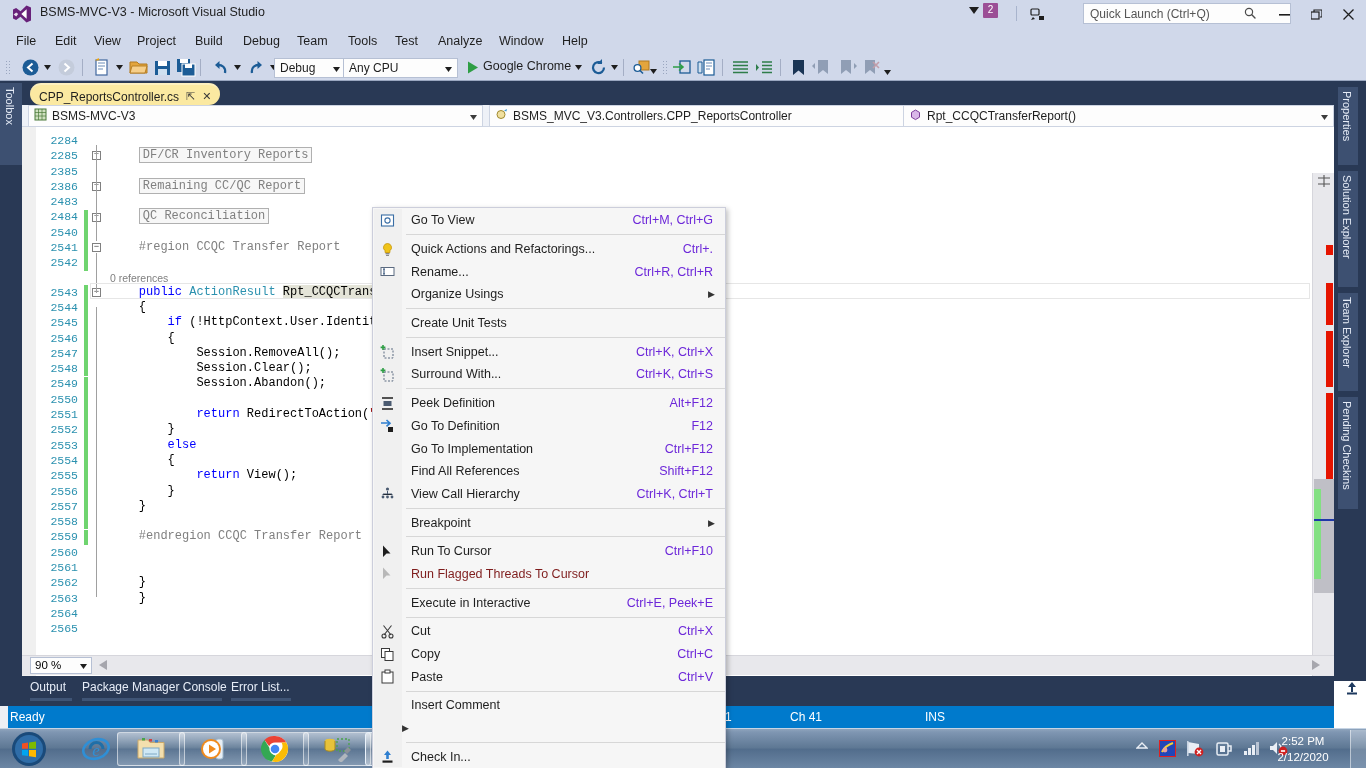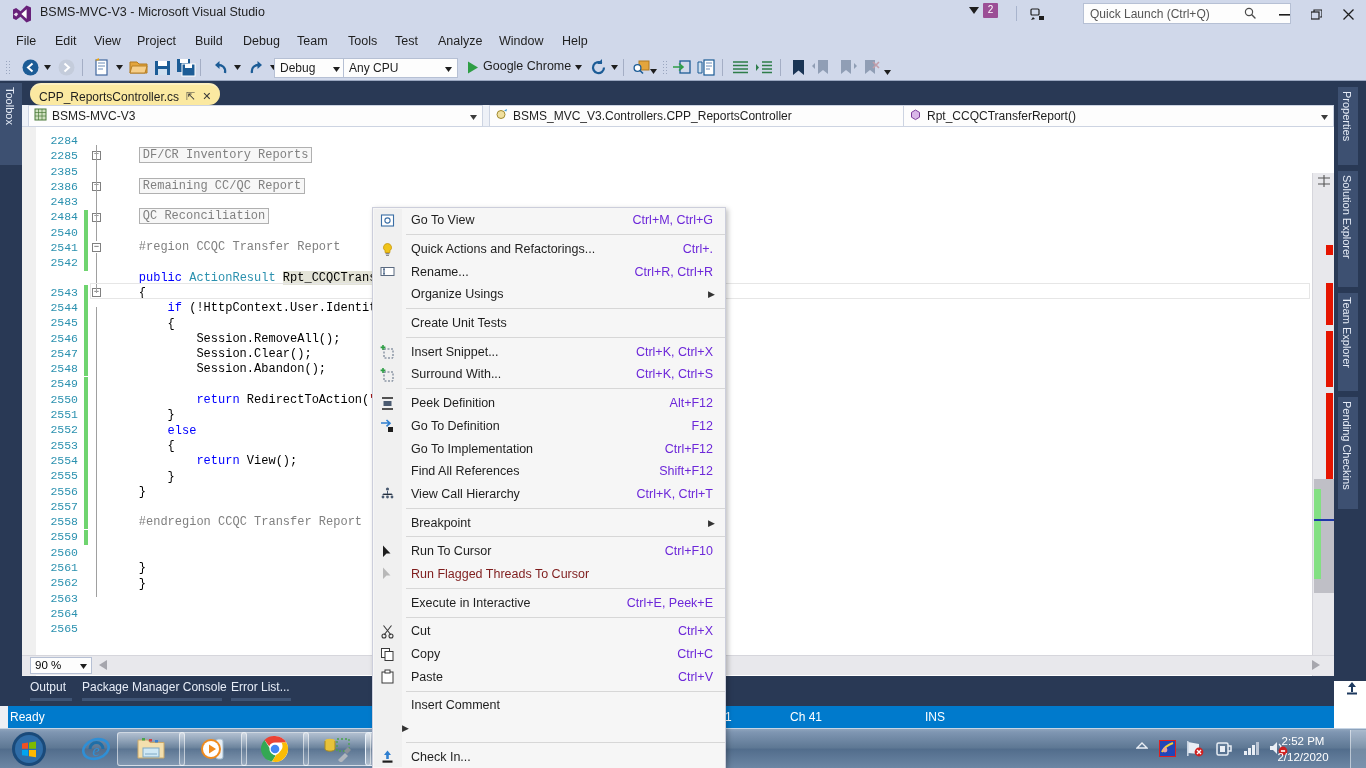--- a/index.html
+++ b/index.html
@@ -565,20 +565,21 @@
       <div class="code-lines" id="codelines" style="padding-top: 6px;">
           <div class="cl">    </div>
           <div class="cl">    <span class="collapsed">DF/CR Inventory Reports</span></div>
           <div class="cl">    </div>
           <div class="cl">    <span class="collapsed">Remaining CC/QC Report</span></div>
           <div class="cl">    </div>
           <div class="cl">    <span class="collapsed">QC Reconciliation</span></div>
           <div class="cl">    </div>
           <div class="cl">    <span class="cmt">#region CCQC Transfer Report</span></div>
           <div class="cl">    </div>
+          <div class="reftag">0 references</div>
           <div class="cl">    <span class="kw">public</span> <span class="ty">ActionResult</span> <span class="sel-hl">Rpt_CCQCTransferReport()</span></div>
           <div class="cl">    {</div>
           <div class="cl">        <span class="kw">if</span> (!HttpContext.User.Identity.IsAuthenticated)</div>
           <div class="cl">        {</div>
           <div class="cl">            Session.RemoveAll();</div>
           <div class="cl">            Session.Clear();</div>
           <div class="cl">            Session.Abandon();</div>
           <div class="cl">    </div>
           <div class="cl">            <span class="kw">return</span> RedirectToAction(<span class="str">"Login"</span>, <span class="str">"Home"</span>);</div>
           <div class="cl">        }</div>

